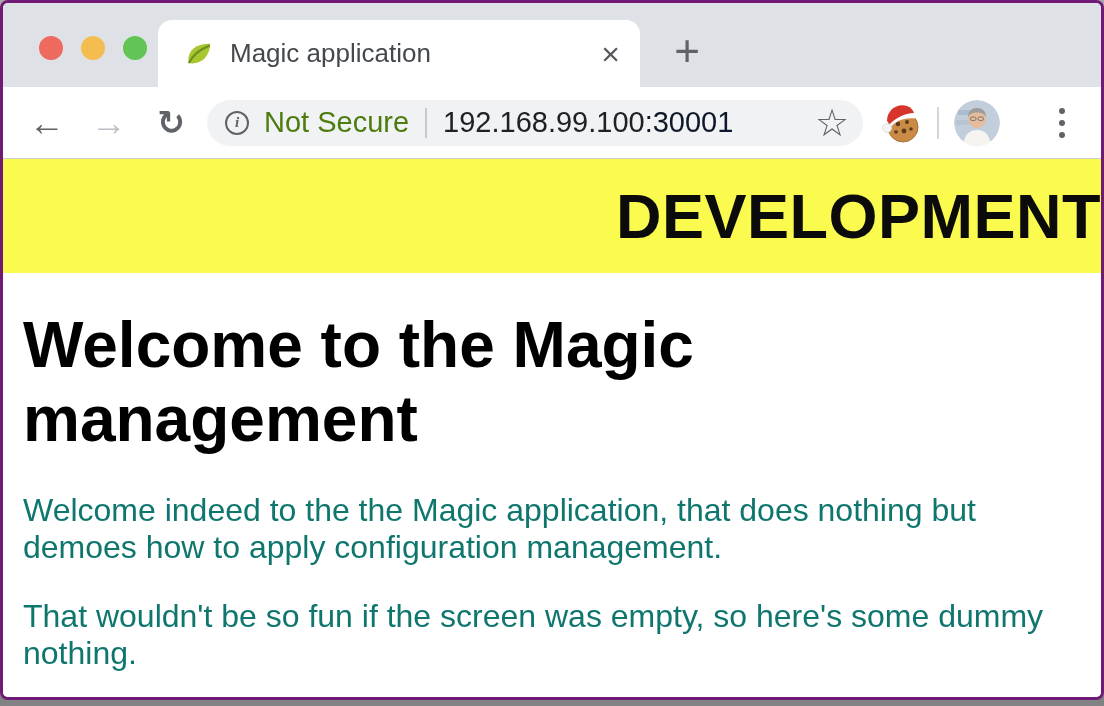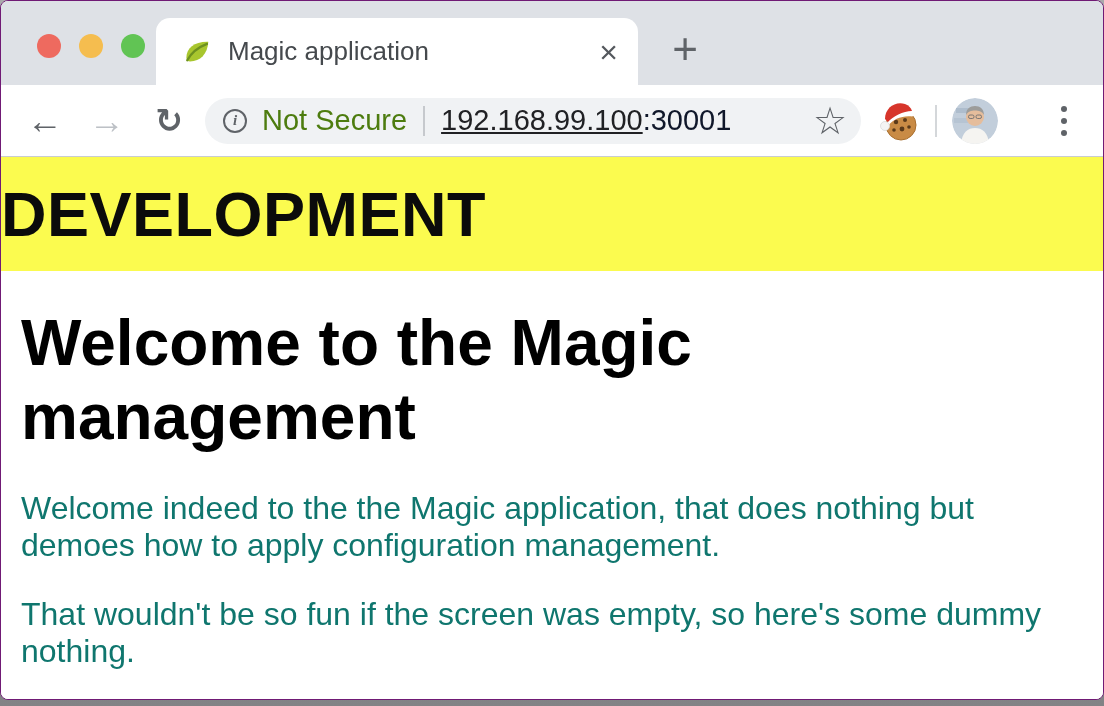--- a/index.html
+++ b/index.html
@@ -6,21 +6,21 @@
   html,body { width:1104px; height:706px; overflow:hidden; }
   body {
     font-family:"Liberation Sans","DejaVu Sans",sans-serif;
     background:linear-gradient(180deg,#a9a9ab 0%,#828285 100%);
     position:relative;
   }
   .desktop-strip { position:absolute; left:0; bottom:0; width:100%; height:10px; }
   .window {
     position:absolute; top:0; left:0; width:1104px; height:700px;
     border-radius:8px; overflow:hidden; background:#fff;
-    border:1px solid #701a75;
+    border:3px solid #701a75;
   }
 
   
   .tabstrip { height:84px; background:#dee1e6; position:relative; }
   .traffic-lights { position:absolute; left:36px; top:33px; display:flex; gap:18px; }
   .traffic-light { width:24px; height:24px; border-radius:50%; }
   .tab {
     position:absolute; left:155px; top:17px; width:482px; height:67px;
     background:#fff; border-radius:14px 14px 0 0;
     display:flex; align-items:center; padding:0 20px 0 26px;
@@ -44,34 +44,34 @@
   .omnibox { margin-left:16px; width:656px; height:46px; background:#f0f2f4;
     border-radius:23px; display:flex; align-items:center; padding:0 14px 0 18px;
     flex:none; }
   .info-badge { width:24px; height:24px; border-radius:50%;
     border:2.5px solid #5f6368; color:#5f6368; font-size:15px; font-weight:bold;
     display:flex; align-items:center; justify-content:center;
     font-family:"Liberation Serif","DejaVu Serif",serif; font-style:italic; flex:none; }
   .security-label { margin-left:15px; font-size:29px; color:#4d7c0f; white-space:nowrap; }
   .omnibox-divider { width:2px; height:30px; background:#c6c9cd; margin:0 16px; flex:none; }
   .url { font-size:29px; white-space:nowrap; }
-  .url-host { color:#202124;text-decoration:underline; }
+  .url-host { color:#202124; }
   .url-port { color:#0f172a; }
   .bookmark-star { margin-left:auto; font-size:38px; color:#5f6368; line-height:1; }
   .ext-icon { margin-left:14px; width:46px; height:46px; flex:none; }
   .toolbar-divider { width:2px; height:32px; background:#d4d7da; margin-left:14px; flex:none; }
   .avatar { margin-left:15px; width:46px; height:46px; border-radius:50%;
     overflow:hidden; flex:none; }
   .menu-btn { margin-left:auto; margin-right:26px; width:26px; height:46px;
     display:flex; flex-direction:column; align-items:center; justify-content:center;
     gap:6px; flex:none; }
   .menu-btn i { width:6px; height:6px; border-radius:50%; background:#5f6368; display:block; }
 
   
-  .banner { height:114px; display:flex; align-items:center; justify-content:flex-start;
+  .banner { height:114px; display:flex; align-items:center; justify-content:flex-end;
     background:#fbfb4f; }
   .banner-text { font-size:63px; font-weight:bold; color:#0b0b0b; letter-spacing:0.5px; }
   .content { padding:0 20px; background:#fff; }
   .content h1 { font-size:64px; font-weight:bold; color:#000; margin:36px 0; line-height:1.15; }
   .content p { font-size:32px; color:#0f766e; margin:32px 0; max-width:1040px; line-height:1.15; }
   .form-row { margin-top:34px; display:flex; align-items:center; }
   .form-label { font-size:35px; color:#0c0c0c; }
   .dummy-input { margin-left:12px; width:260px; height:40px;
     border:2px solid #b5b5b5; border-radius:2px; background:#fff;
     font-size:28px; padding:0 8px; outline:none;

